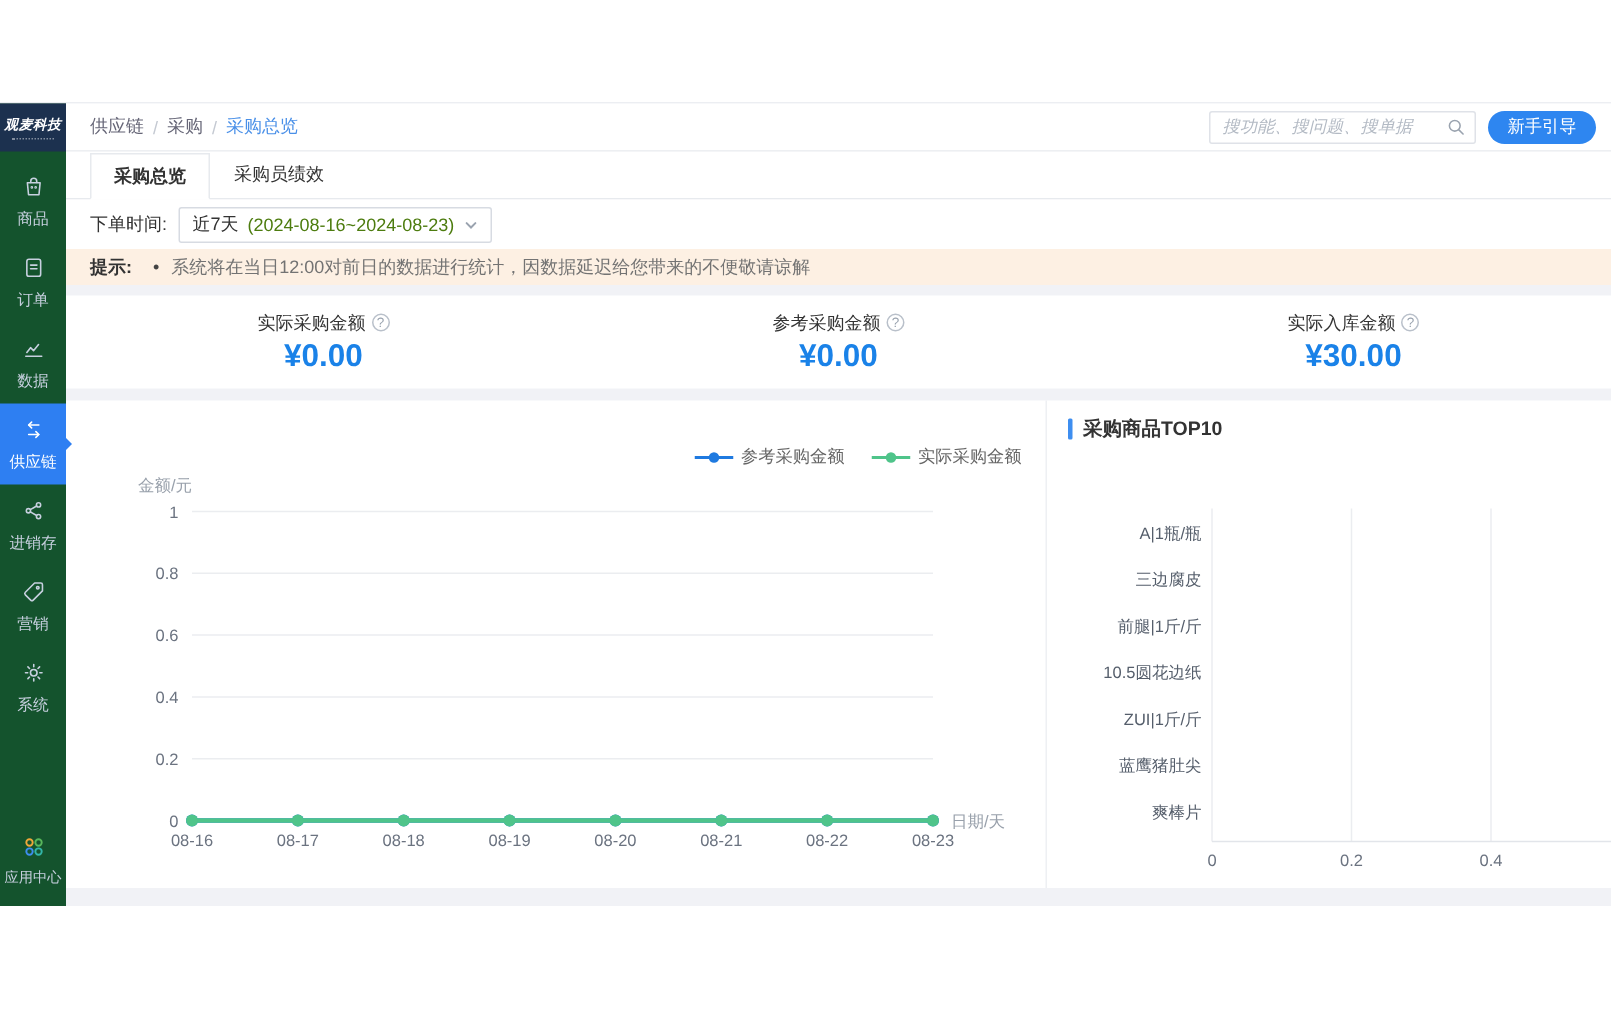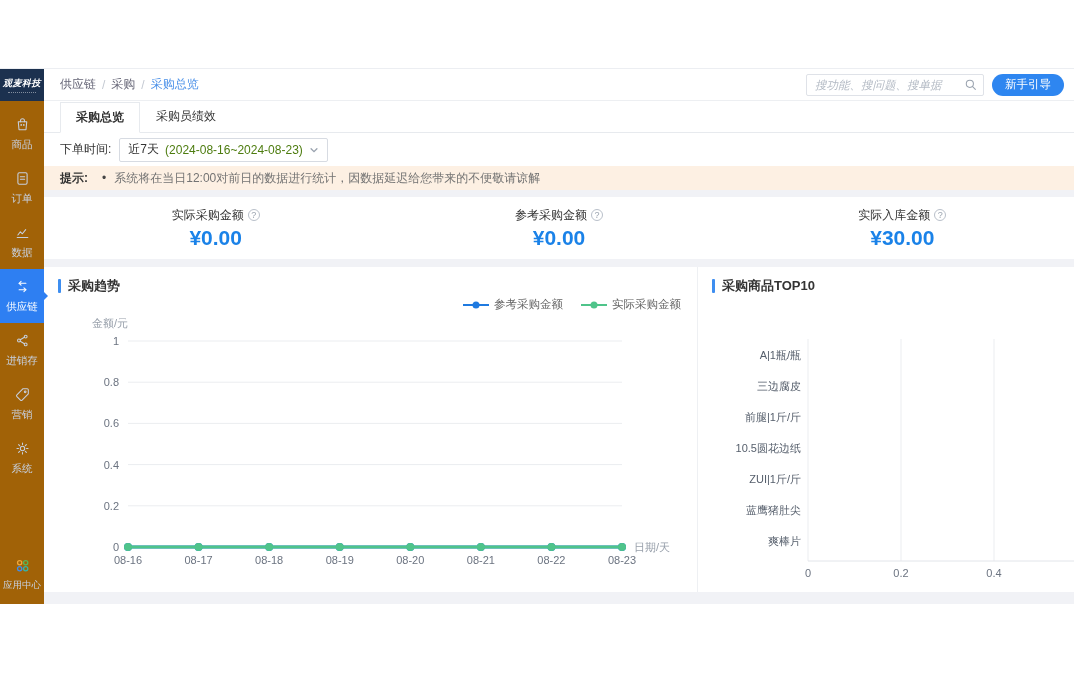--- a/index.html
+++ b/index.html
@@ -1,21 +1,21 @@
 <!DOCTYPE html>
 <html><head>
 <meta charset="utf-8">
 <style>
   * { margin:0; padding:0; box-sizing:border-box; }
   body { font-family:"Liberation Sans","DejaVu Sans",sans-serif; background:#fff; }
   .page { position:relative; width:1074px; height:674px; background:#fff; overflow:hidden; }
   .app { position:absolute; left:0; top:68px; width:1074px; height:535px; background:#f1f2f6; border-top:1px solid #eceef2; }
 
   
-  .sidebar { position:absolute; left:0; top:0; width:44px; height:535px; background:#a16207; color:#c7d0df; display:flex; flex-direction:column; align-items:center; z-index:5; }
+  .sidebar { position:absolute; left:0; top:0; width:44px; height:535px; background:#14532d; color:#c7d0df; display:flex; flex-direction:column; align-items:center; z-index:5; }
   .logo { width:44px; height:32px; background:#1c314f; color:#fff; display:flex; flex-direction:column; align-items:center; justify-content:center; font-size:9px; font-weight:bold; font-style:italic; letter-spacing:.5px; }
   .logo-sub { width:28px; border-top:1px dotted rgba(255,255,255,.45); margin-top:2px; }
   .menu { display:flex; flex-direction:column; width:44px; margin-top:6px; }
   .menu-item { position:relative; width:44px; height:54px; display:flex; flex-direction:column; align-items:center; justify-content:center; gap:3px; font-size:10.5px; cursor:pointer; }
   .menu-item svg { width:17px; height:17px; stroke:currentColor; fill:none; stroke-width:1.5; stroke-linecap:round; stroke-linejoin:round; }
   .menu-item.active { background:#2e7ff2; color:#fff; }
   .menu-item.active::after { content:""; position:absolute; right:-4px; top:50%; margin-top:-4px;
     border-left:4px solid #2e7ff2; border-top:4px solid transparent; border-bottom:4px solid transparent; }
   .app-center { margin-top:auto; margin-bottom:6px; height:48px; font-size:9.5px; }
   .app-center svg { stroke-width:1.8; }
@@ -204,24 +204,20 @@
             <div class="metric-label">
               <span>实际入库金额</span>
               <span class="q-icon">?</span>
             </div>
             <div class="metric-value">¥30.00</div>
           </div>
         </div>
 
       <div class="charts-card">
         <section class="panel left">
-          <div class="p-title">
-            <i class="bar"></i>
-            <span>采购趋势</span>
-          </div>
           <div class="legend" id="legend">
               <div class="legend-item">
                 <svg width="26" height="10">
                   <line x1="0" y1="5" x2="26" y2="5" stroke="#1f7ae0" stroke-width="2"></line>
                   <circle cx="13" cy="5" r="3.5" fill="#1f7ae0"></circle>
                 </svg>
                 <span>参考采购金额</span>
               </div>
               <div class="legend-item">
                 <svg width="26" height="10">

